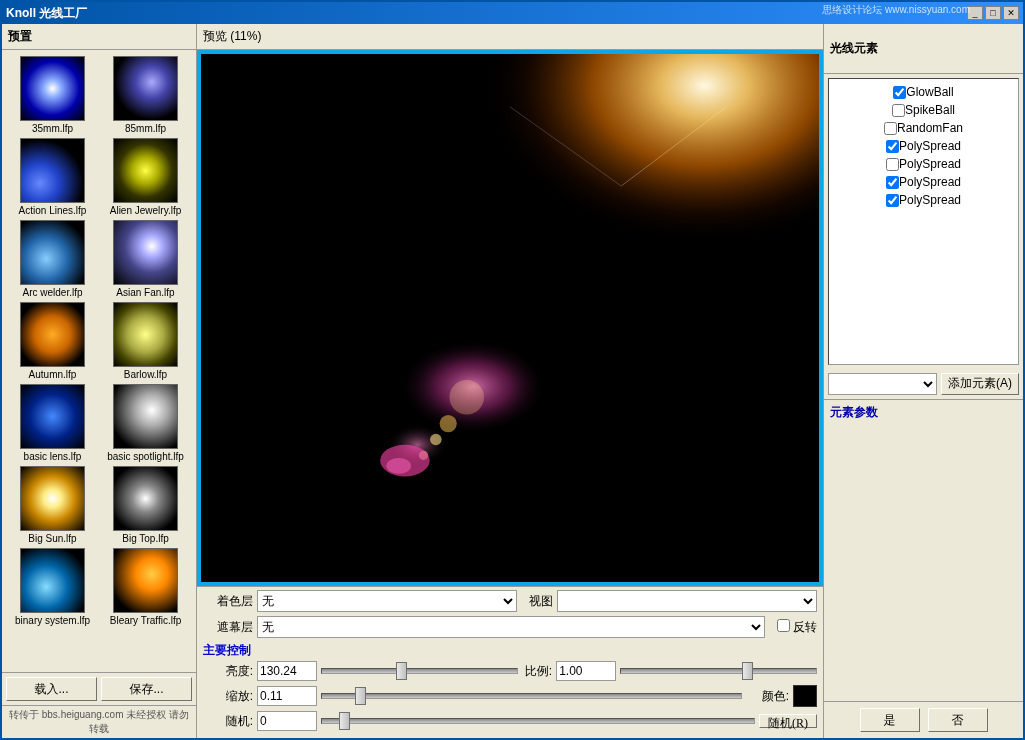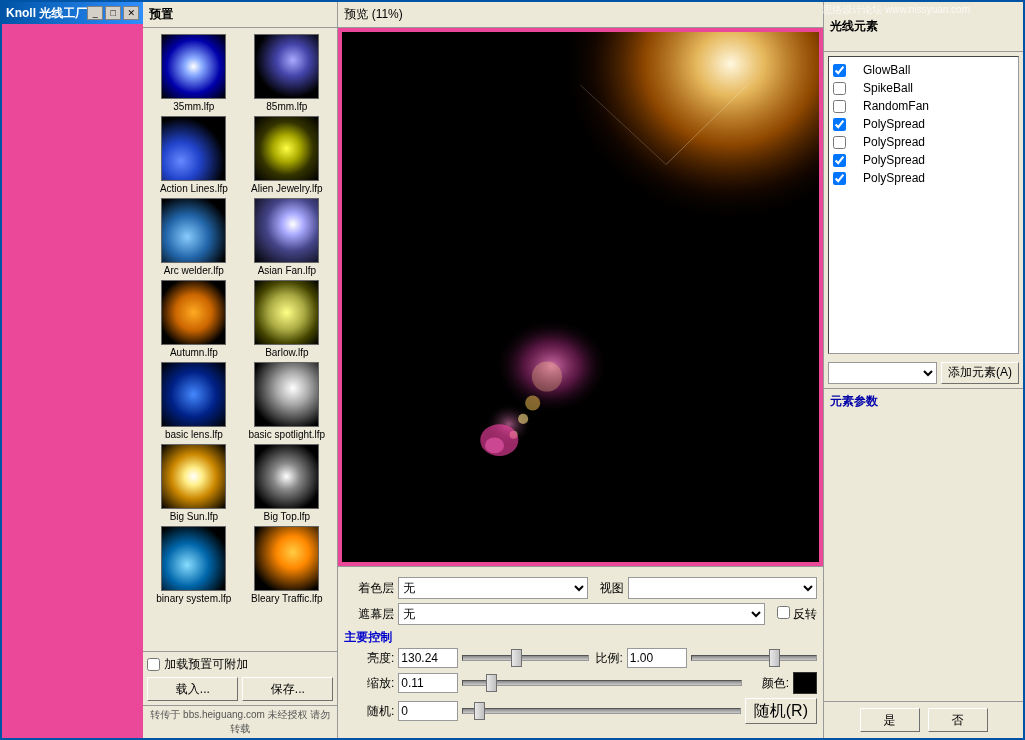--- a/index.html
+++ b/index.html
@@ -8,24 +8,24 @@
       font-size: 12px;
       background: #d4d0c8;
       width: 1025px;
       height: 740px;
       overflow: hidden;
       position: relative;
     }
     .window {
       width: 1025px;
       height: 740px;
-      background: #ec4899;
+      background: #0ea5e9;
       border: 2px solid #0054a6;
       display: flex;
-      flex-direction: row;
+      flex-direction: column;
     }
     .title-bar {
       background: linear-gradient(to right, #0054a6, #2f8fff);
       color: white;
       height: 22px;
       display: flex;
       align-items: center;
       justify-content: space-between;
       padding: 0 4px;
       flex-shrink: 0;
@@ -149,21 +149,21 @@
     }
     .preview-area {
       background: #000;
       flex: 1;
       position: relative;
       overflow: hidden;
       margin: 4px;
       min-height: 0;
     }
     .controls-area {
-      padding: 10px 6px;
+      padding: 3px 6px;
       background: #ece9d8;
       border-top: 1px solid #999;
       flex-shrink: 0;
     }
     .control-row {
       display: flex;
       align-items: center;
       gap: 4px;
       margin-bottom: 4px;
     }
@@ -201,28 +201,29 @@
       font-size: 12px;
     }
     .color-box {
       width: 24px;
       height: 22px;
       background: #000;
       border: 1px solid #333;
       cursor: pointer;
     }
     .random-btn {
-      height: 26px;
+      height: 14px;
       padding: 0 8px;
       background: #ece9d8;
       border: 1px solid #707070;
       border-top-color: #fff;
       border-left-color: #fff;
       cursor: pointer;
-      font-size: 16px;
+      font-size: 12px;
+      font-family: Liberation Serif, serif;
     }
     
     .right-panel {
       width: 200px;
       background: #ece9d8;
       border-left: 1px solid #999;
       display: flex;
       flex-direction: column;
       flex-shrink: 0;
     }
@@ -236,23 +237,24 @@
       flex: 1;
       padding: 4px;
       border: 1px inset #999;
       margin: 4px;
       background: white;
       overflow-y: auto;
     }
     .element-item {
       display: flex;
       align-items: center;
-      gap: 17px;
+      gap: 0;
       padding: 2px 0;
       font-size: 12px;
+      justify-content: center;
     }
     .add-element-row {
       display: flex;
       align-items: center;
       gap: 4px;
       padding: 4px;
     }
     .add-element-select {
       flex: 1;
       height: 22px;
@@ -429,24 +431,20 @@
             <div class="preset-label">binary
 system.lfp</div>
           </div>
           <div class="preset-item">
             <div class="preset-thumb thumb-bleary"></div>
             <div class="preset-label">Bleary
 Traffic.lfp</div>
           </div>
         </div>
       <div class="left-footer">
-        <div class="checkbox-row">
-          <input type="checkbox" style="">
-          <span>加载预置可附加</span>
-        </div>
         <div class="btn-row">
           <button class="btn">载入...</button>
           <button class="btn">保存...</button>
         </div>
       </div>
       <div class="footer-text">转传于 bbs.heiguang.com  未经授权  请勿转载</div>
     </div>
 
     <div class="center-panel">
       <div class="preview-title">预览 (11%)</div>

